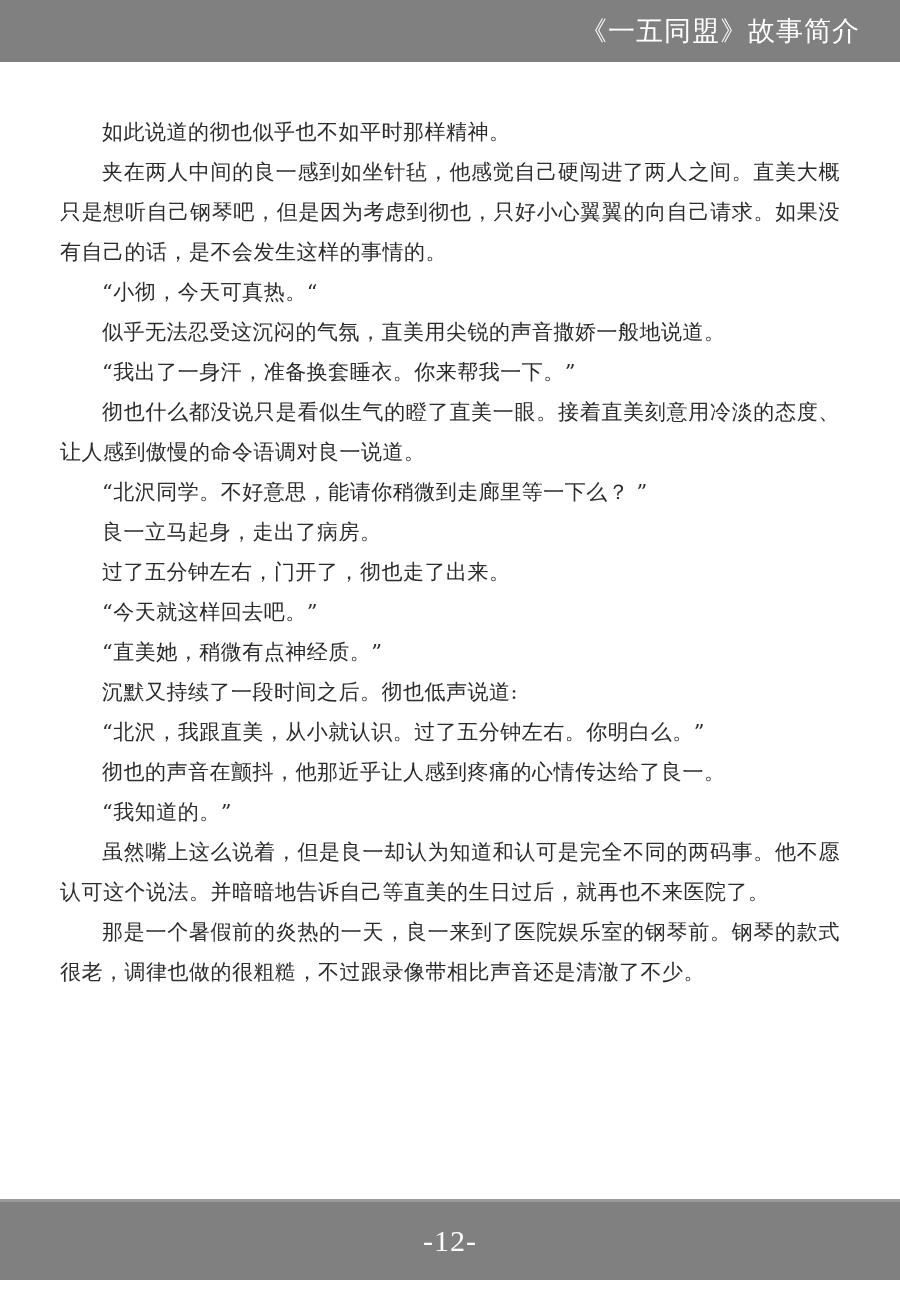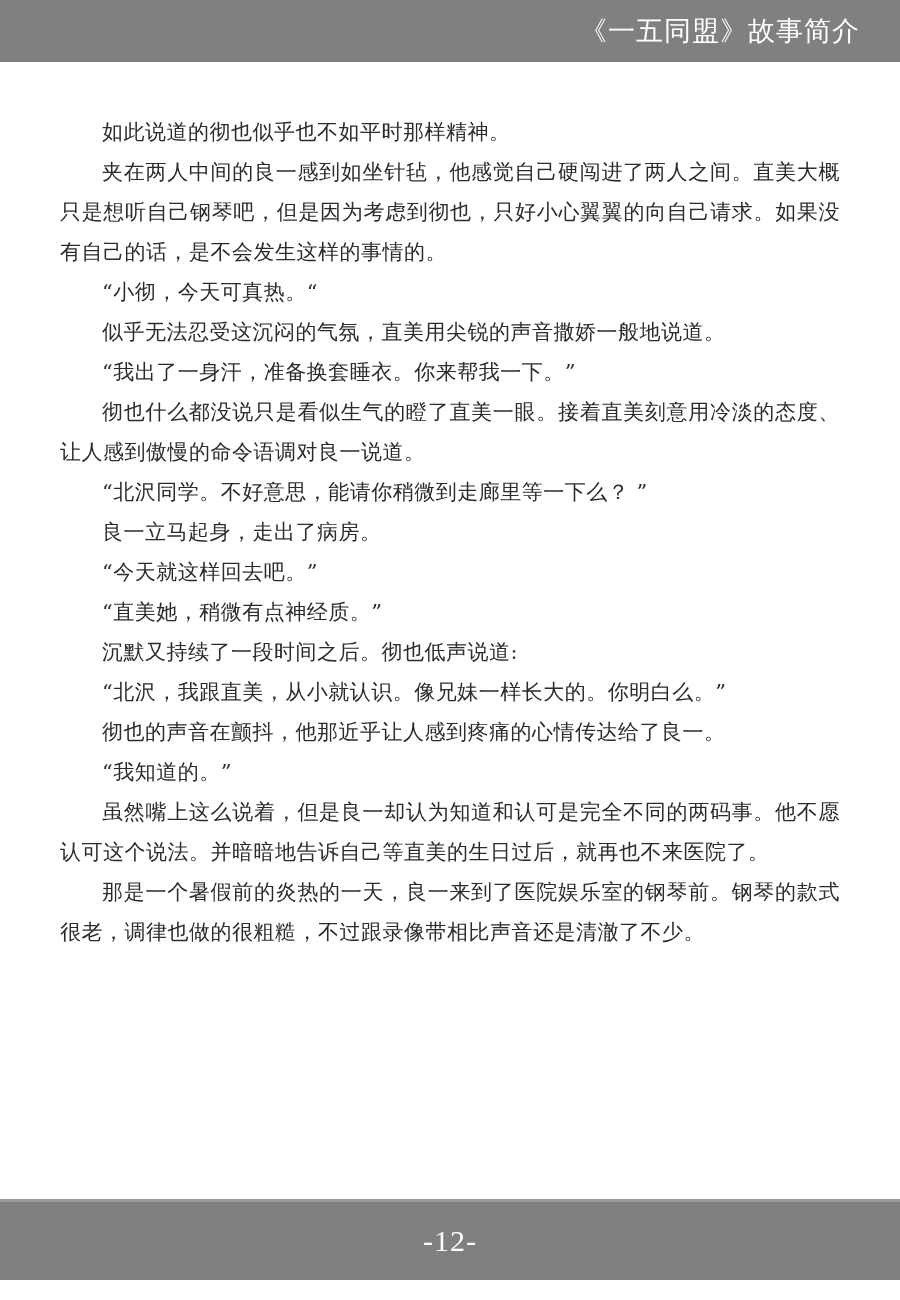--- a/index.html
+++ b/index.html
@@ -96,24 +96,25 @@
   <div class="content">
     <div class="body-text">
       <p>如此说道的彻也似乎也不如平时那样精神。</p>
       <p>夹在两人中间的良一感到如坐针毡，他感觉自己硬闯进了两人之间。直美大概只是想听自己钢琴吧，但是因为考虑到彻也，只好小心翼翼的向自己请求。如果没有自己的话，是不会发生这样的事情的。</p>
       <p>“小彻，今天可真热。“</p>
       <p>似乎无法忍受这沉闷的气氛，直美用尖锐的声音撒娇一般地说道。</p>
       <p>“我出了一身汗，准备换套睡衣。你来帮我一下。”</p>
       <p>彻也什么都没说只是看似生气的瞪了直美一眼。接着直美刻意用冷淡的态度、让人感到傲慢的命令语调对良一说道。</p>
       <p>“北沢同学。不好意思，能请你稍微到走廊里等一下么？ ”</p>
       <p>良一立马起身，走出了病房。</p>
+      <p>过了五分钟左右，门开了，彻也走了出来。</p>
       <p>“今天就这样回去吧。”</p>
       <p>“直美她，稍微有点神经质。”</p>
       <p>沉默又持续了一段时间之后。彻也低声说道:</p>
-      <p>“北沢，我跟直美，从小就认识。像兄妹一样长大的。你明白么。”</p>
+      <p>“北沢，我跟直美，从小就认识。过了五分钟左右。你明白么。”</p>
       <p>彻也的声音在颤抖，他那近乎让人感到疼痛的心情传达给了良一。</p>
       <p>“我知道的。”</p>
       <p>虽然嘴上这么说着，但是良一却认为知道和认可是完全不同的两码事。他不愿认可这个说法。并暗暗地告诉自己等直美的生日过后，就再也不来医院了。</p>
       <p>那是一个暑假前的炎热的一天，良一来到了医院娱乐室的钢琴前。钢琴的款式很老，调律也做的很粗糙，不过跟录像带相比声音还是清澈了不少。</p>
     </div>
   </div>
 
   <div class="footer-divider"></div>
   <div class="footer-band">
     <div class="page-number">-12-</div>

